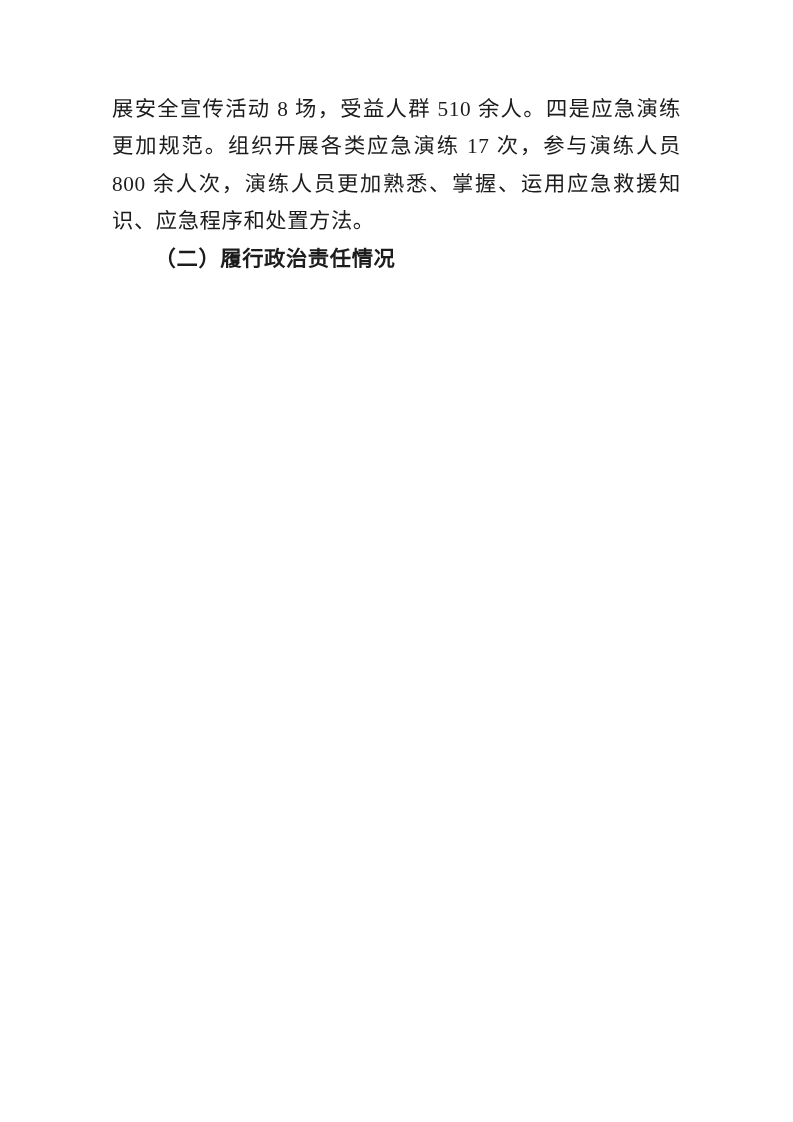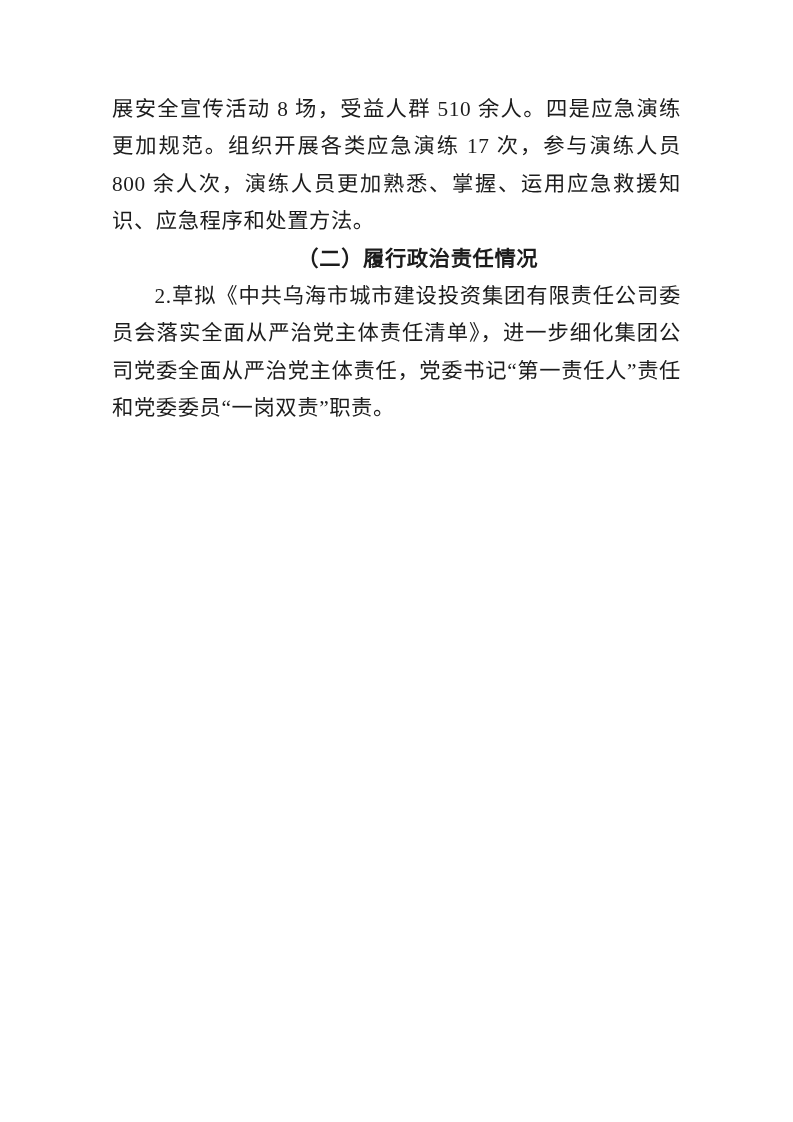--- a/index.html
+++ b/index.html
@@ -34,35 +34,34 @@
   .indent {
     text-indent: 2em;
   }
   .section-heading {
     margin: 0;
     font-size: 21.3px;
     line-height: 37.4px;
     letter-spacing: 0.6px;
     font-weight: bold;
     text-indent: 2em;
-    text-align: center;
+    text-align: left;
   }
   .page-number {
     position: absolute;
     left: 117px;
     top: 1032px;
     font-size: 19px;
     line-height: 24px;
     letter-spacing: 1px;
     color: #737373;
   }
 </style>
 </head>
 <body>
 
 <div class="page">
   <div class="content">
     <p class="body-par">展安全宣传活动 8 场，受益人群 510 余人。四是应急演练更加规范。组织开展各类应急演练 17 次，参与演练人员 800 余人次，演练人员更加熟悉、掌握、运用应急救援知识、应急程序和处置方法。</p>
     <h3 class="section-heading">（二）履行政治责任情况</h3>
-    <p class="body-par indent">2.草拟《中共乌海市城市建设投资集团有限责任公司委员会落实全面从严治党主体责任清单》，进一步细化集团公司党委全面从严治党主体责任，党委书记“第一责任人”责任和党委委员“一岗双责”职责。</p>
   </div>
   <div class="page-number">- 10 -</div>
 </div>
 
 </body></html>

